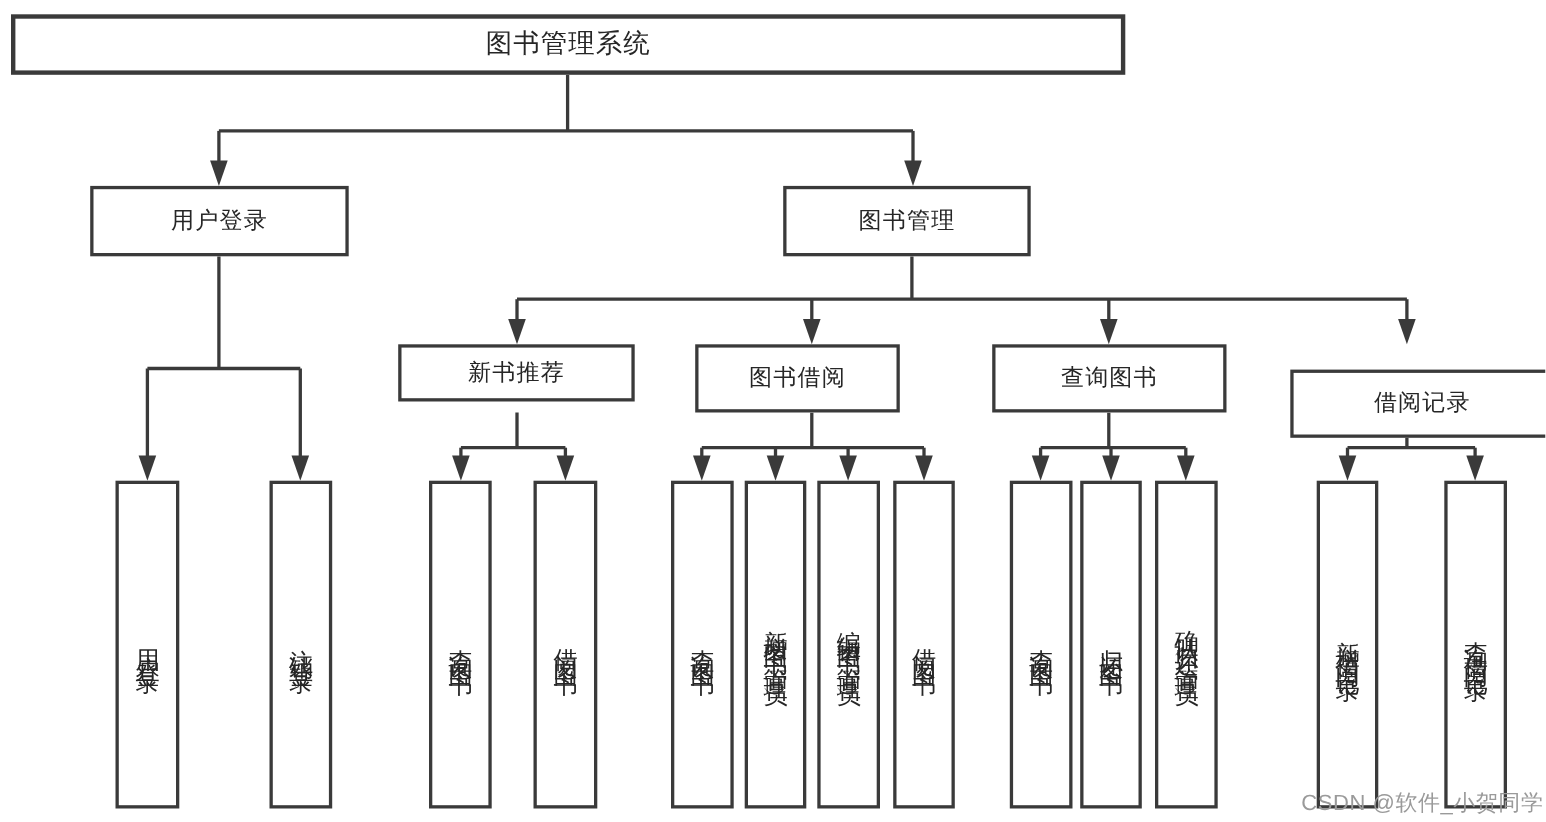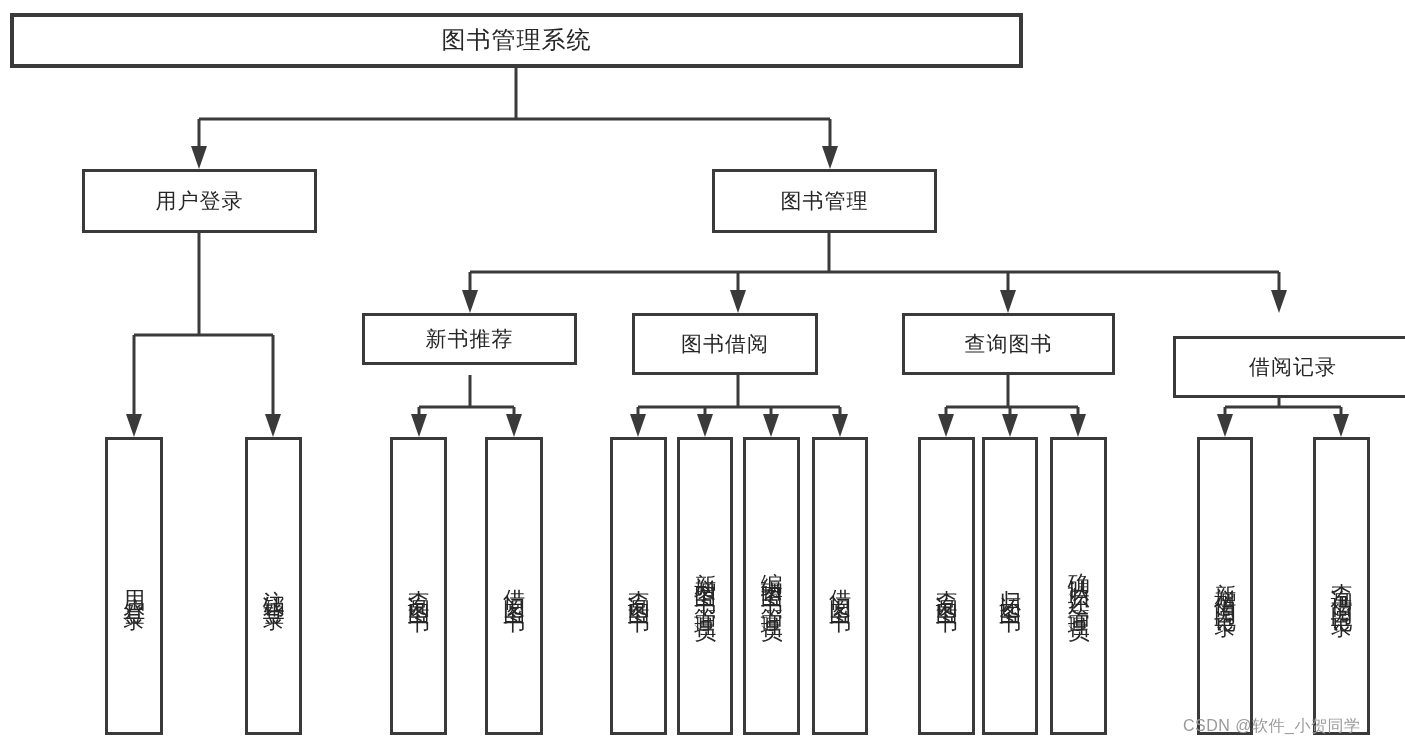--- a/index.html
+++ b/index.html
@@ -34,21 +34,21 @@
   .leaf{
     writing-mode:vertical-rl;
     text-orientation:mixed;
     letter-spacing:7px;
     font-size:22px;
     top:437px;height:298px;width:57px;
   }
   .watermark{
     position:absolute;
     left:1183px;top:716px;
-    font-size:16px;
+    font-size:20px;
     color:var(--wm);
     letter-spacing:0.5px;
     white-space:nowrap;
   }
 </style>
 </head>
 <body>
 
 <div id="stage">
 

